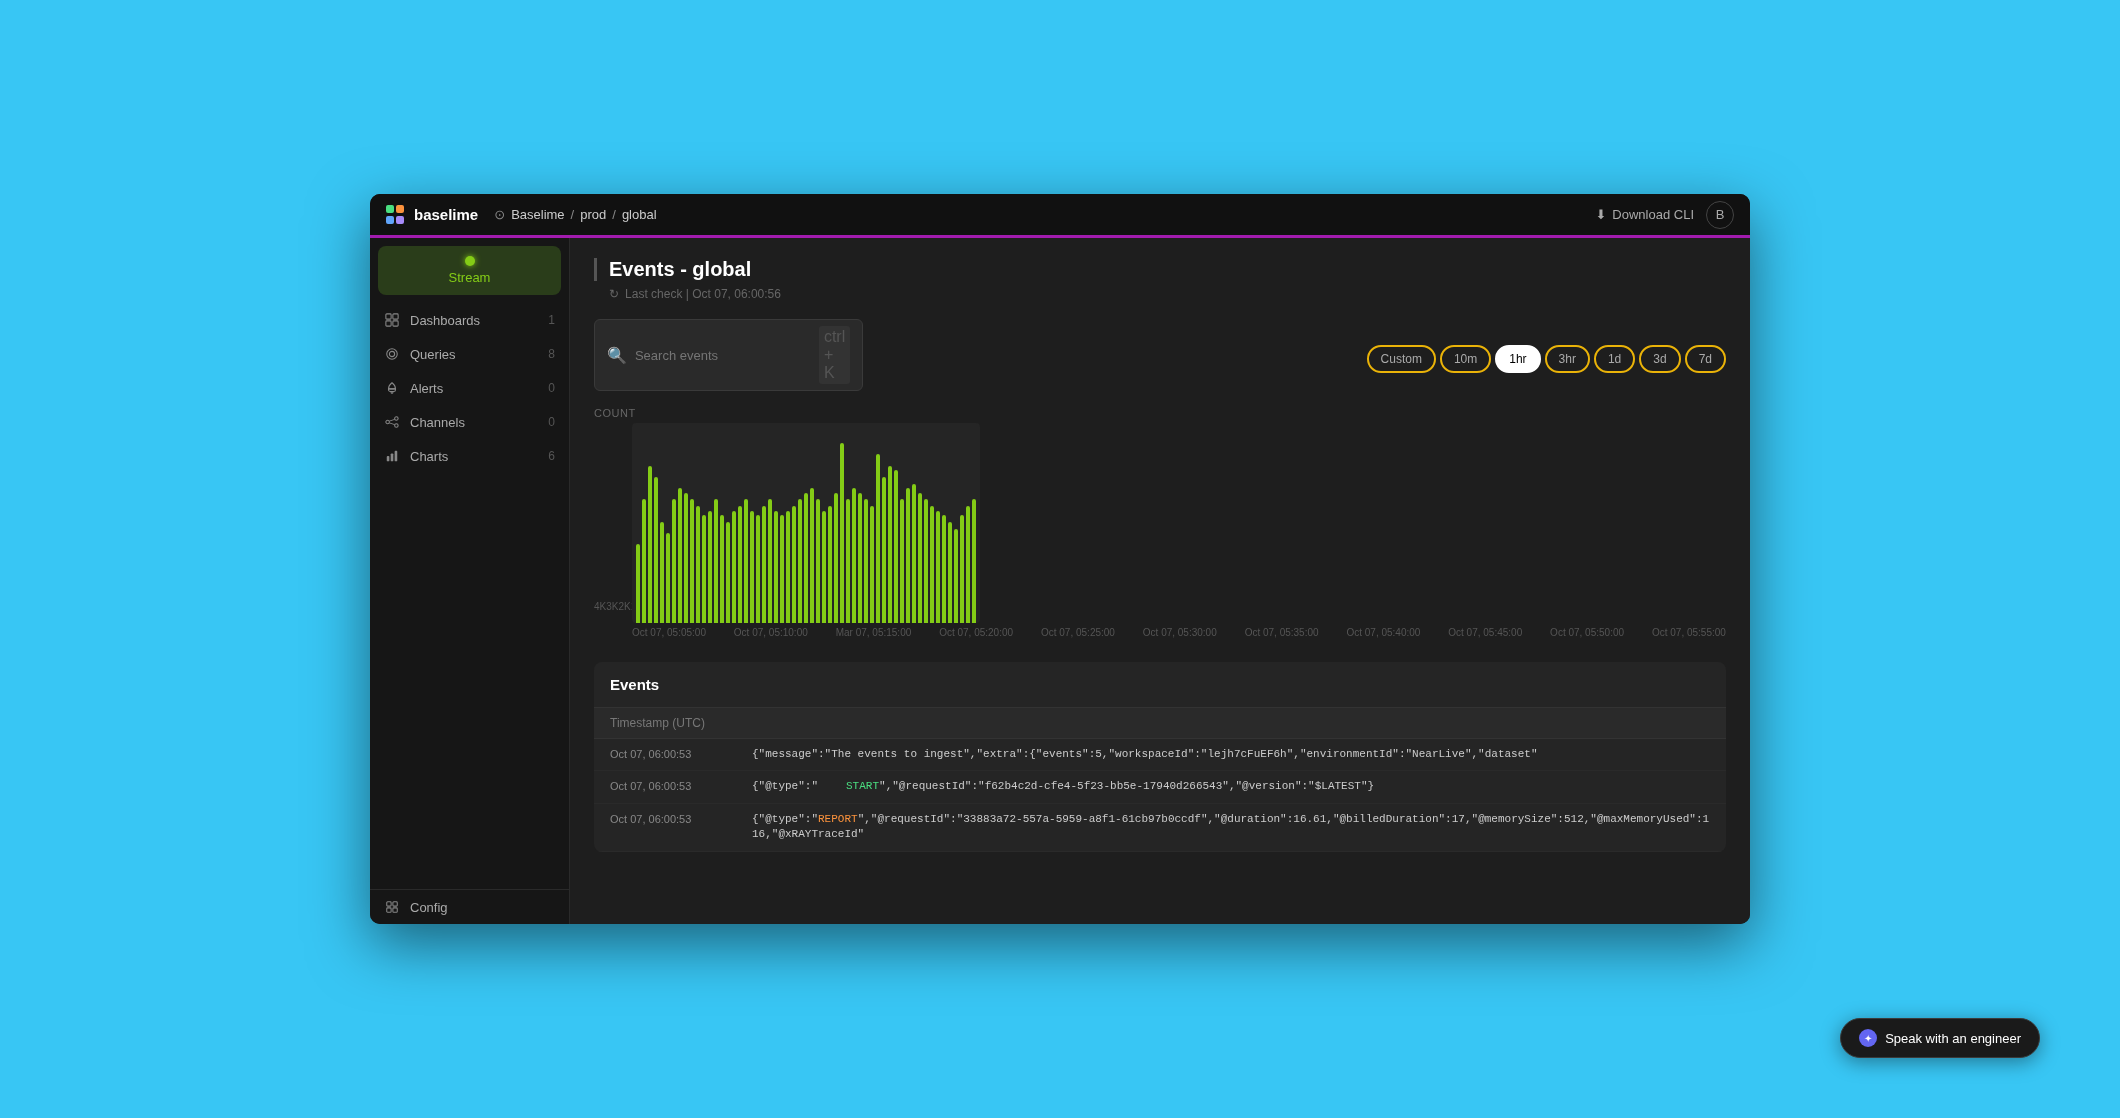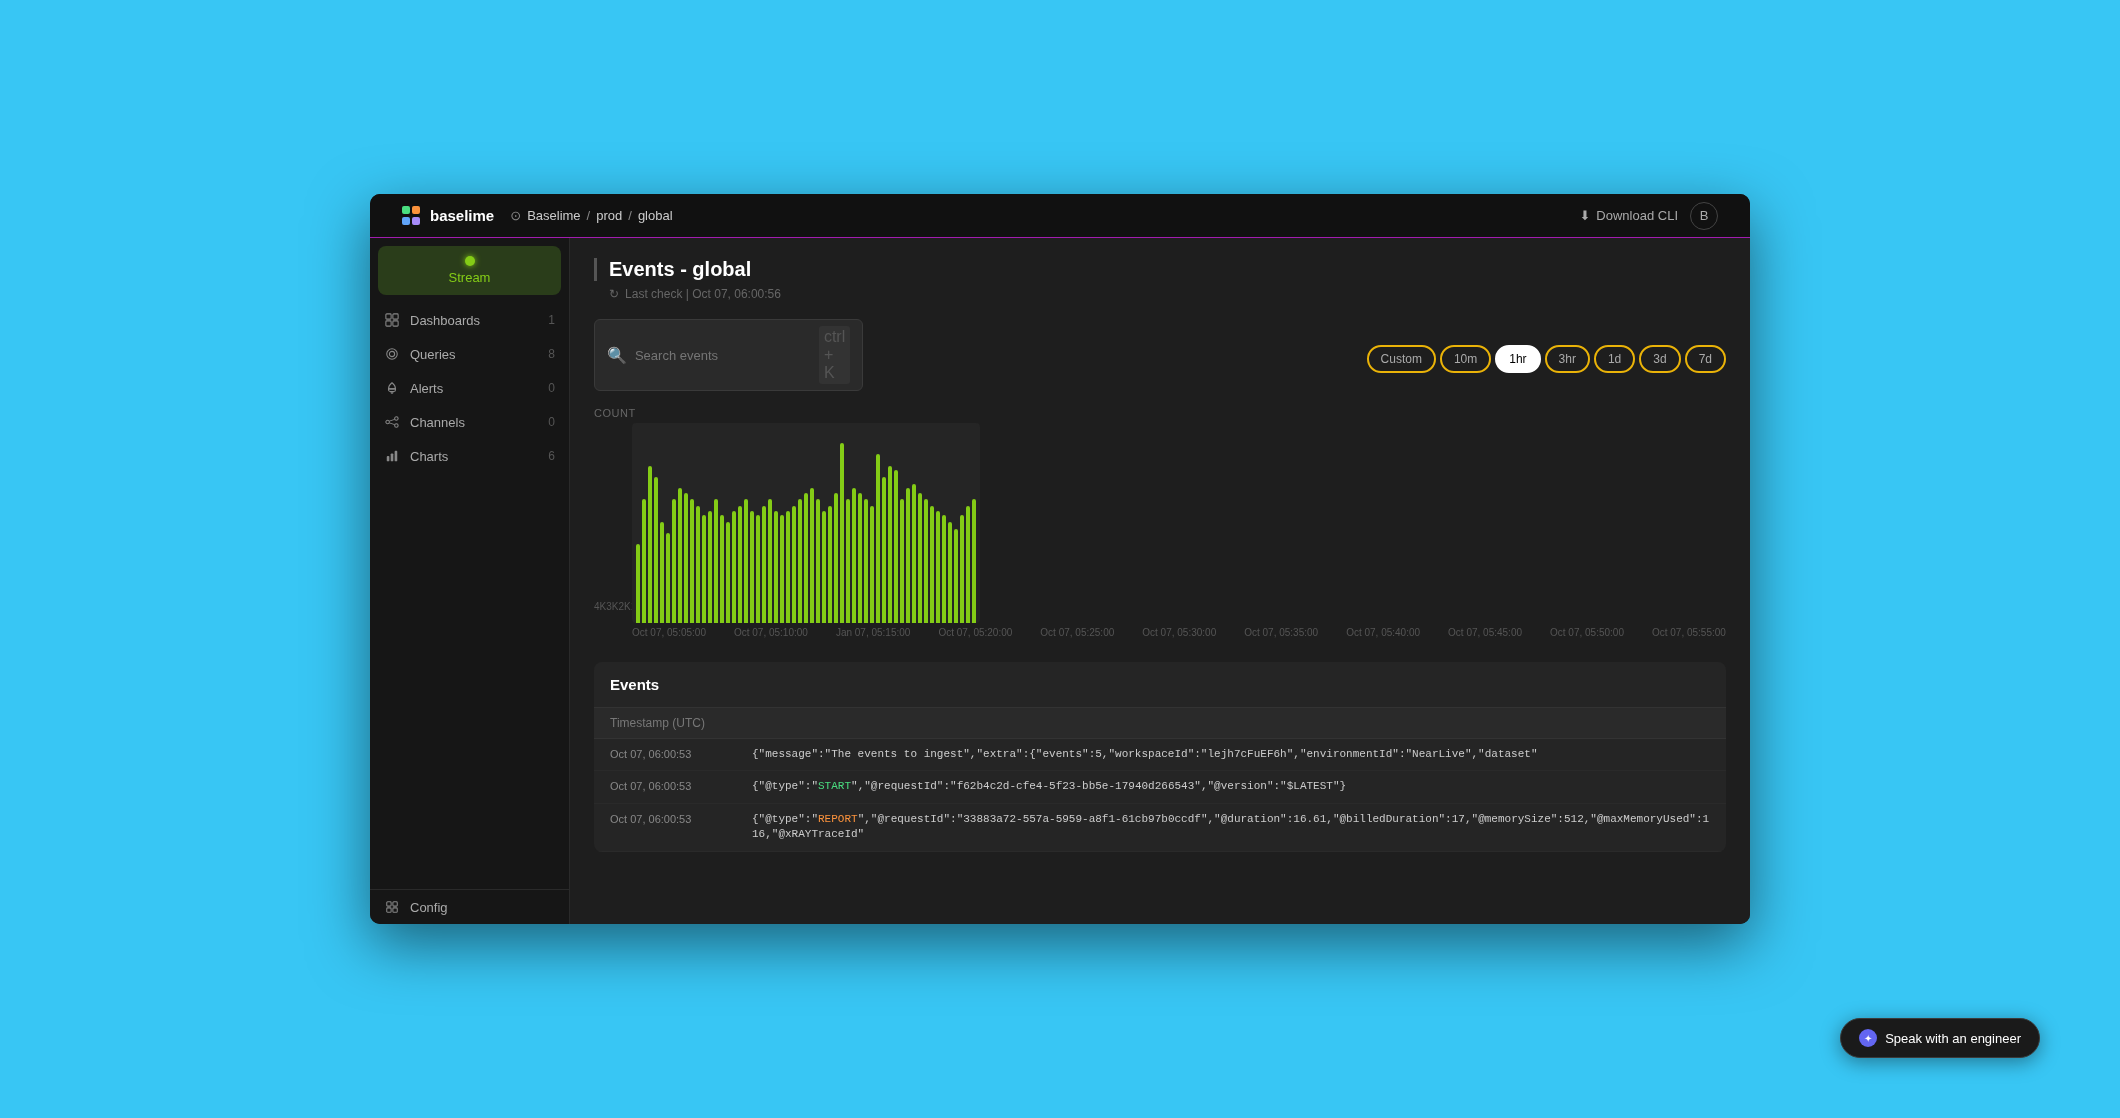--- a/index.html
+++ b/index.html
@@ -20,22 +20,22 @@
       display: flex;
       flex-direction: column;
       box-shadow: 0 20px 60px rgba(0,0,0,0.5);
     }
     
     .topbar {
       background: #111;
       height: 44px;
       display: flex;
       align-items: center;
-      padding: 0 32px;
-      border-bottom: 1px solid #a21caf;
+      padding: 0 16px;
+      border-bottom: 3px solid #a21caf;
       flex-shrink: 0;
     }
     .logo-area {
       display: flex;
       align-items: center;
       gap: 8px;
     }
     .logo-icon {
       width: 20px;
       height: 20px;
@@ -370,21 +370,21 @@
       padding-top: 1px;
     }
     .event-data {
       flex: 1;
       color: #ccc;
       font-size: 11px;
       font-family: 'Courier New', monospace;
       word-break: break-all;
       line-height: 1.4;
     }
-    .event-data .key-start { color: #4ade80; }
+    .event-data .key-start { color: #4ade80; margin-left: 28px; }
     .event-data .key-report { color: #fb923c; }
     
     .speak-btn {
       position: fixed;
       bottom: 60px;
       right: 80px;
       background: #1a1a1a;
       border: 1px solid #3a3a3a;
       border-radius: 24px;
       padding: 10px 18px;
@@ -621,21 +621,21 @@
               <div class="bar" style="height: 50.625%;"></div>
               <div class="bar" style="height: 47.25%;"></div>
               <div class="bar" style="height: 54%;"></div>
               <div class="bar" style="height: 58.5%;"></div>
               <div class="bar" style="height: 61.875%;"></div>
             </div>
         </div>
         <div class="chart-x-labels">
           <span class="x-label">Oct 07, 05:05:00</span>
           <span class="x-label">Oct 07, 05:10:00</span>
-          <span class="x-label">Jan 07, 05:15:00</span>
+          <span class="x-label">Mar 07, 05:15:00</span>
           <span class="x-label">Oct 07, 05:20:00</span>
           <span class="x-label">Oct 07, 05:25:00</span>
           <span class="x-label">Oct 07, 05:30:00</span>
           <span class="x-label">Oct 07, 05:35:00</span>
           <span class="x-label">Oct 07, 05:40:00</span>
           <span class="x-label">Oct 07, 05:45:00</span>
           <span class="x-label">Oct 07, 05:50:00</span>
           <span class="x-label">Oct 07, 05:55:00</span>
         </div>
       </div>

